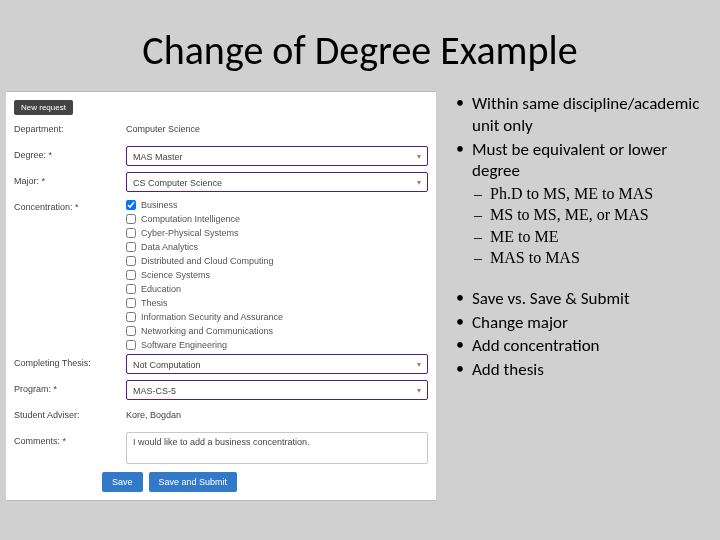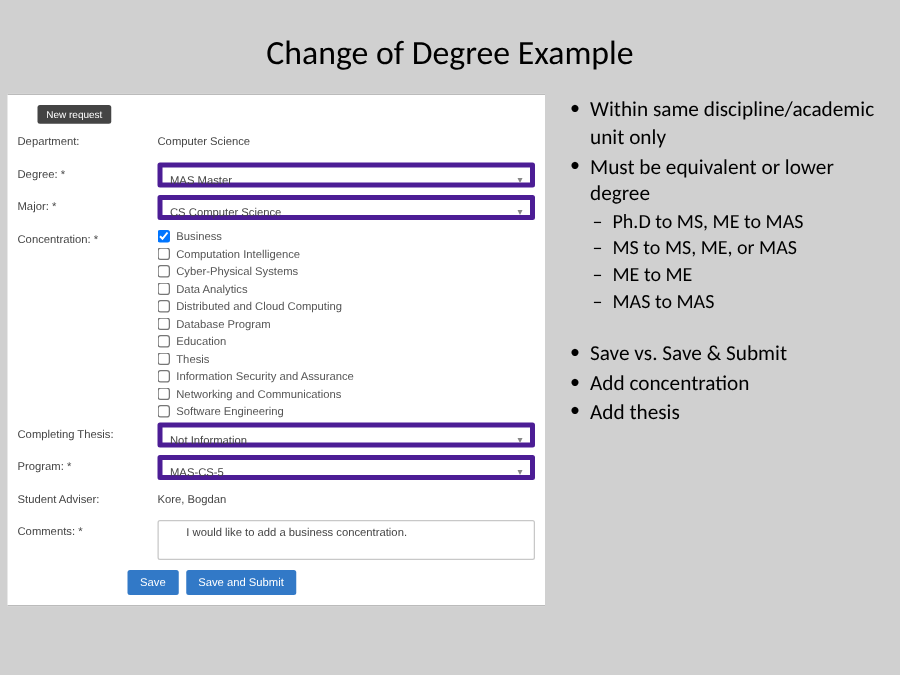--- a/index.html
+++ b/index.html
@@ -10,21 +10,21 @@
     font-family: Calibri, Arial, sans-serif;
     overflow: hidden;
   }
   .slide {
     width: 720px;
     height: 540px;
     position: relative;
   }
   .title {
     text-align: center;
-    font-size: 27px;
+    font-size: 40px;
     font-weight: 400;
     color: #000;
     padding-top: 26px;
     padding-bottom: 14px;
   }
   .content {
     display: flex;
     padding: 0 6px;
   }
   .screenshot {
@@ -34,21 +34,21 @@
     border-top: 1px solid #bbb;
     border-bottom: 1px solid #bbb;
     margin-top: 2px;
     position: relative;
     font-family: Arial, Helvetica, sans-serif;
     font-size: 9px;
     color: #555;
   }
   .new-request-btn {
     position: absolute;
-    left: 24px;
+    left: 8px;
     top: 8px;
     background: #444;
     color: #fff;
     font-size: 8px;
     padding: 3px 7px;
     border-radius: 2px;
   }
   .form-body {
     position: absolute;
     left: 8px;
@@ -71,21 +71,21 @@
   }
   .form-value {
     flex: 1;
     font-size: 9px;
     color: #444;
   }
   .static-val {
     padding-top: 4px;
   }
   .select-box {
-    border: 4px solid #4c1d95;
+    border: 1px solid #4c1d95;
     border-radius: 2px;
     padding: 4px 18px 4px 6px;
     background: #fff;
     color: #444;
     font-size: 9px;
     position: relative;
     width: 100%;
     height: 20px;
     line-height: 12px;
   }
@@ -114,21 +114,21 @@
     width: 10px;
     height: 10px;
     margin: 0;
   }
   .textarea-box {
     border: 1px solid #c8c8c8;
     border-radius: 2px;
     background: #fff;
     font-size: 9px;
     color: #444;
-    padding: 4px 22px;
+    padding: 4px 6px;
     width: 100%;
     height: 32px;
     resize: none;
     font-family: Arial, Helvetica, sans-serif;
   }
   .btn-row {
     display: flex;
     gap: 6px;
     margin-top: 6px;
     margin-left: 88px;
@@ -162,20 +162,21 @@
     position: absolute;
     left: 2px;
     top: 0;
     font-size: 16px;
   }
   .bullets li.l2 {
     position: relative;
     padding-left: 36px;
     margin-bottom: 1px;
     font-size: 16px;
+    font-family: Liberation Serif, serif;
   }
   .bullets li.l2:before {
     content: "–";
     position: absolute;
     left: 20px;
     top: 0;
   }
   .bullets .gap { height: 18px; }
 </style>
 </head>
@@ -228,21 +229,21 @@
               <label class="check-item">
                 <input type="checkbox" style="">
                 <span>Data Analytics</span>
               </label>
               <label class="check-item">
                 <input type="checkbox" style="">
                 <span>Distributed and Cloud Computing</span>
               </label>
               <label class="check-item">
                 <input type="checkbox" style="">
-                <span>Database Program</span>
+                <span>Science Systems</span>
               </label>
               <label class="check-item">
                 <input type="checkbox" style="">
                 <span>Education</span>
               </label>
               <label class="check-item">
                 <input type="checkbox" style="">
                 <span>Thesis</span>
               </label>
               <label class="check-item">
@@ -256,21 +257,21 @@
               <label class="check-item">
                 <input type="checkbox" style="">
                 <span>Software Engineering</span>
               </label>
             </div>
         </div>
 
         <div class="form-row">
           <div class="form-label">Completing Thesis:</div>
           <div class="form-value">
-            <div class="select-box">Not Information</div>
+            <div class="select-box">Not Computation</div>
           </div>
         </div>
 
         <div class="form-row">
           <div class="form-label">Program: *</div>
           <div class="form-value">
             <div class="select-box">MAS-CS-5</div>
           </div>
         </div>
 
@@ -299,19 +300,20 @@
         <li class="l1">Within same discipline/academic unit only</li>
         <li class="l1">Must be equivalent or lower degree</li>
         <li class="l2">Ph.D to MS, ME to MAS</li>
         <li class="l2">MS to MS, ME, or MAS</li>
         <li class="l2">ME to ME</li>
         <li class="l2">MAS to MAS</li>
       </ul>
       <div class="gap"></div>
       <ul>
         <li class="l1">Save vs. Save &amp; Submit</li>
+        <li class="l1">Change major</li>
         <li class="l1">Add concentration</li>
         <li class="l1">Add thesis</li>
       </ul>
     </div>
 
   </div>
 </div>
 
 </body></html>

